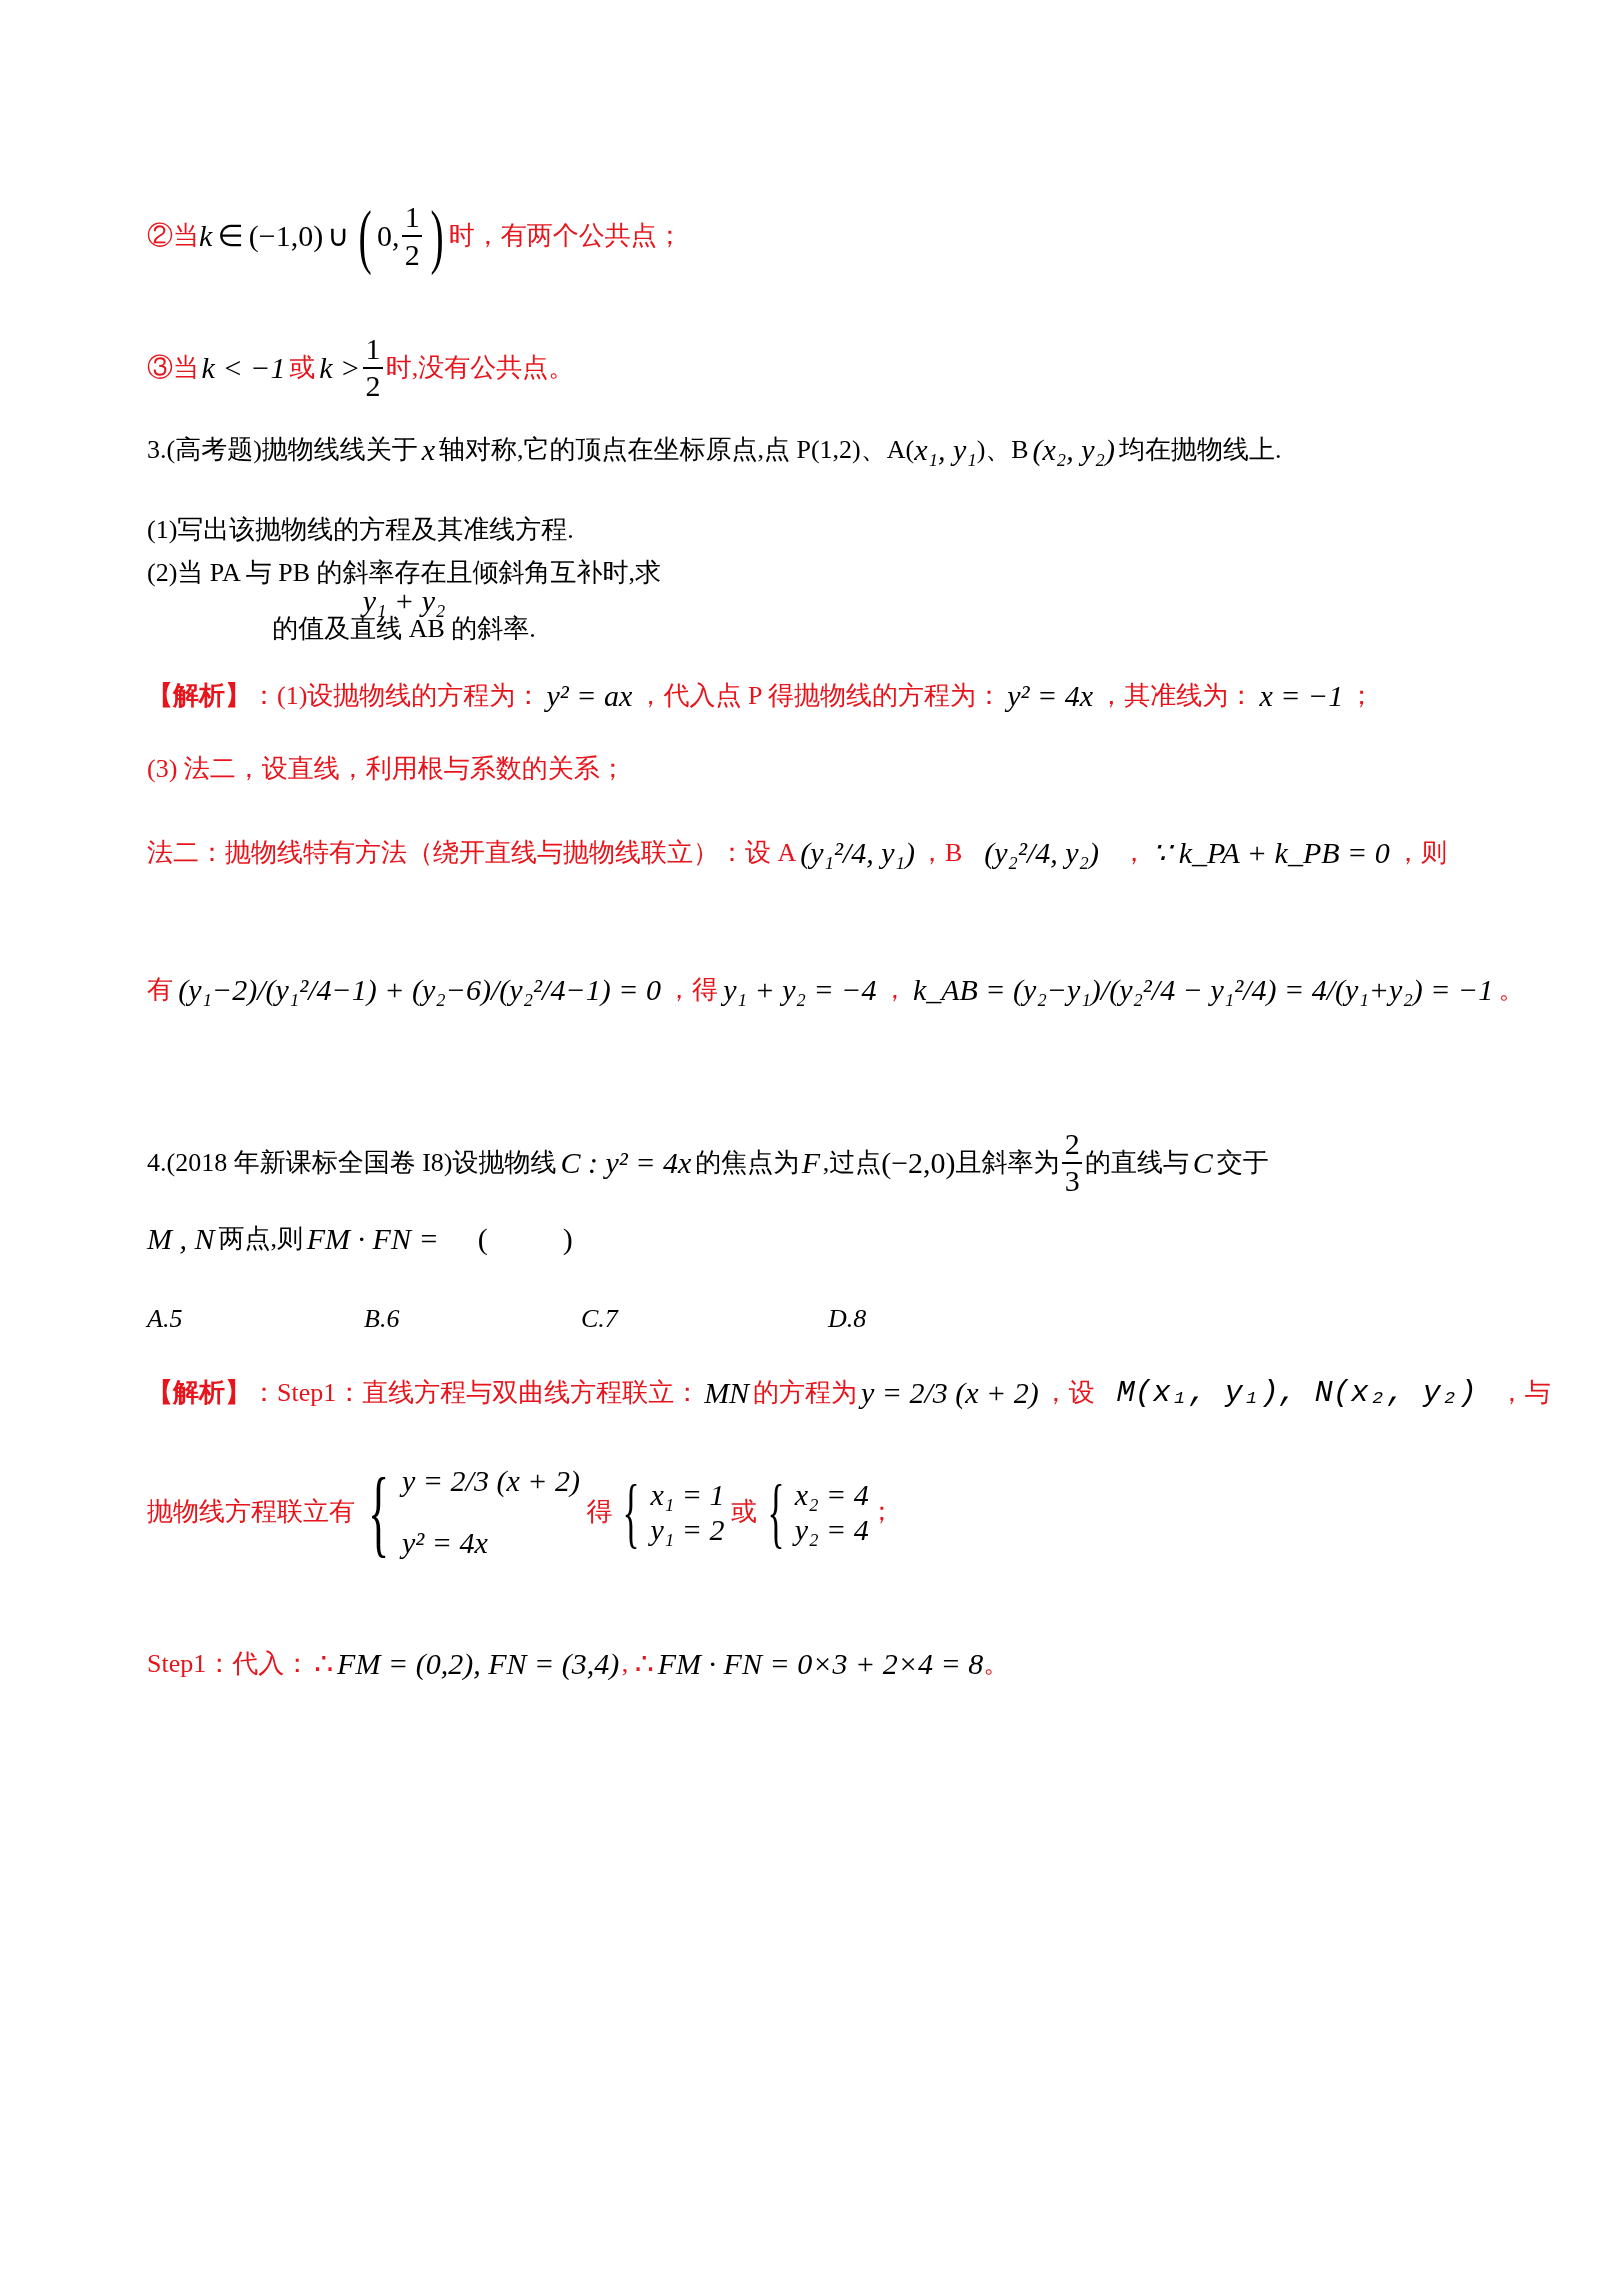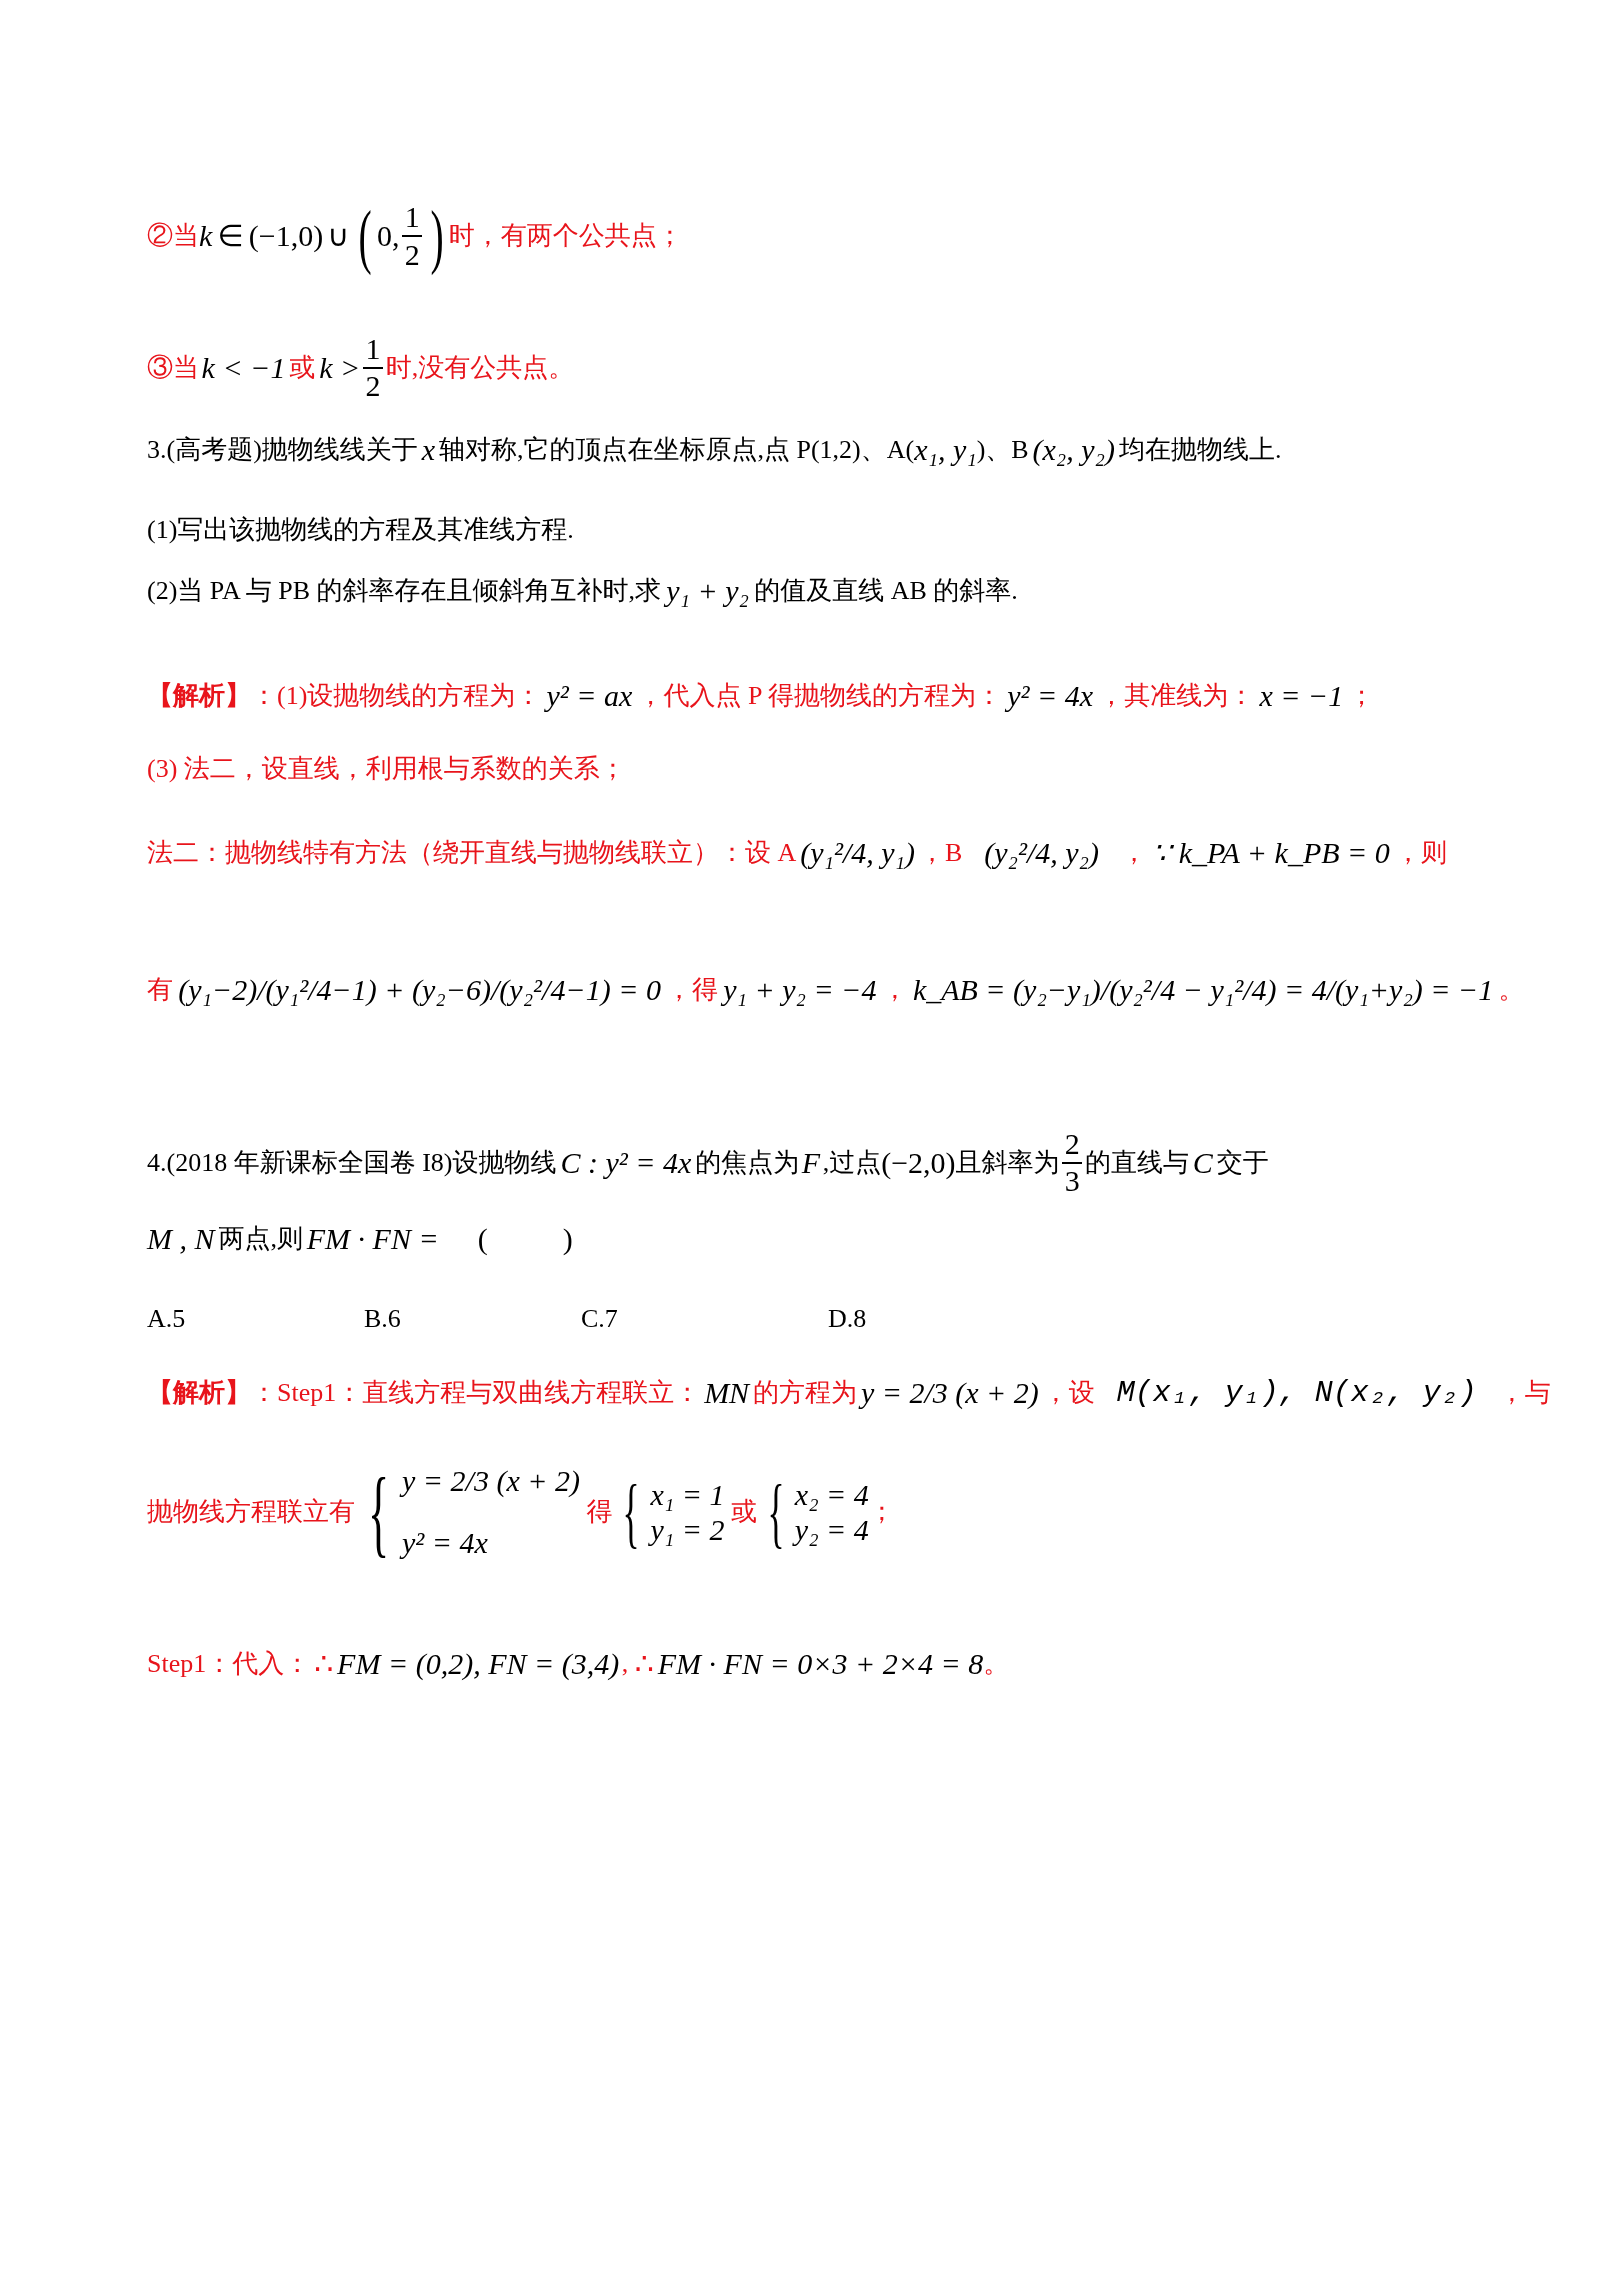--- a/index.html
+++ b/index.html
@@ -15,21 +15,21 @@
   }
   .red { color: #e8141b; }
   .m { font-family: "Liberation Serif", serif; font-style: italic; font-size: 30px; color:#000; }
   .mn { font-family: "Liberation Serif", serif; font-style: normal; font-size: 30px; color:#000; }
   .frac { display: inline-flex; flex-direction: column; align-items: center; vertical-align: middle; margin: 0 2.6px; }
   .frac > .num { padding: 0 2.6px 2.6px; line-height: 1; }
   .frac > .den { padding: 2.6px 2.6px 0; line-height: 1; border-top: 2px solid #000; }
   .bigparen { font-size: 72px; font-weight: 100; line-height: 1; font-style: normal; transform: scaleX(0.55); display:inline-block; color:#000; }
   .brace { font-size: 98px; font-weight: 100; line-height: 1; transform: scaleX(0.45); display:inline-block; color:#000; }
   .stack { display: inline-flex; flex-direction: column; justify-content: space-between; vertical-align: middle; }
-  .opt { position: absolute; top: 0; }
+  .opt { position: absolute; top: 0; font-style: italic; }
 </style>
 </head>
 <body>
 
 <div class="page">
 
   <div class="line" style="top:200px;">
     <span class="red">②当</span>
     <span class="m">k</span>
     <span class="mn" style="margin:0 5.2px;">∈</span>
@@ -64,21 +64,21 @@
     <span class="m">x₁, y₁</span>
     <span>)、B</span>
     <span class="m" style="margin:0 3.9px;">(x₂, y₂)</span>
     <span>均在抛物线上.</span>
   </div>
 
   <div class="line" style="top:517px;">
     <span>(1)写出该抛物线的方程及其准线方程.</span>
   </div>
 
-  <div class="line" style="top:576px;">
+  <div class="line" style="top:560px;flex-direction:column;">
     <span>(2)当 PA 与 PB 的斜率存在且倾斜角互补时,求</span>
     <span class="m" style="margin:0 5.2px;">y₁ + y₂</span>
     <span>的值及直线 AB 的斜率.</span>
   </div>
 
   <div class="line" style="top:681px;">
     <span class="red" style="font-weight:bold;">【解析】</span>
     <span class="red">：(1)设抛物线的方程为：</span>
     <span class="m" style="margin:0 5.2px;">y² = ax</span>
     <span class="red">，代入点 P 得抛物线的方程为：</span>

